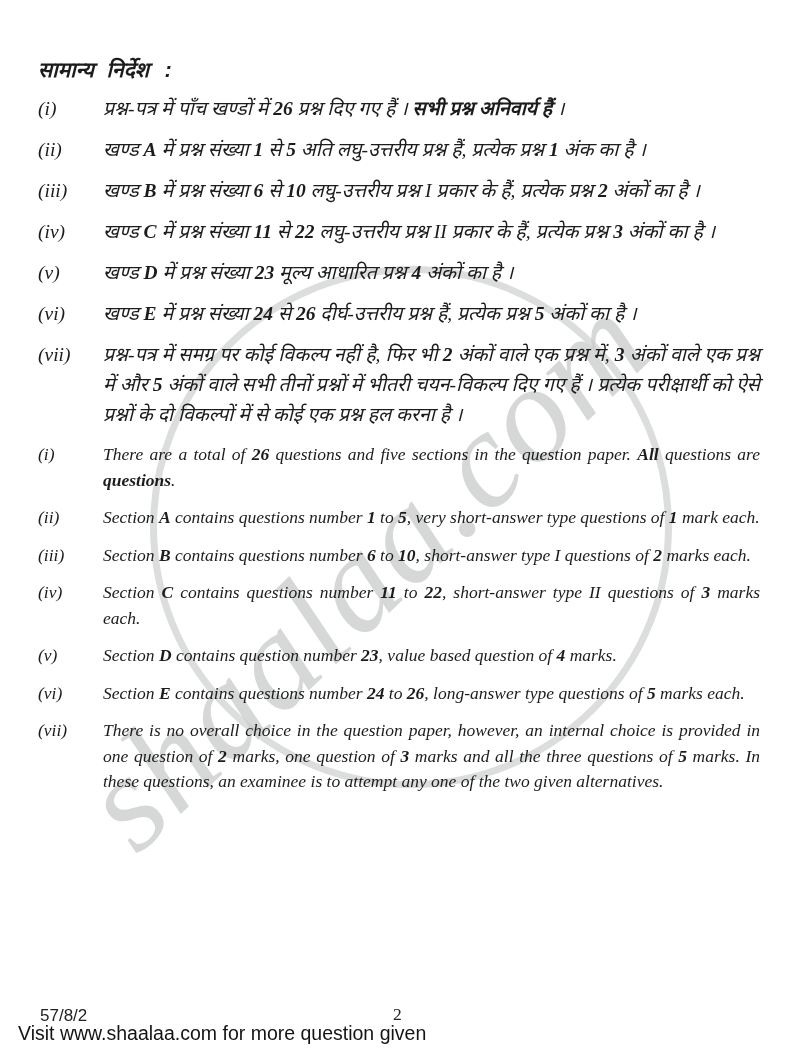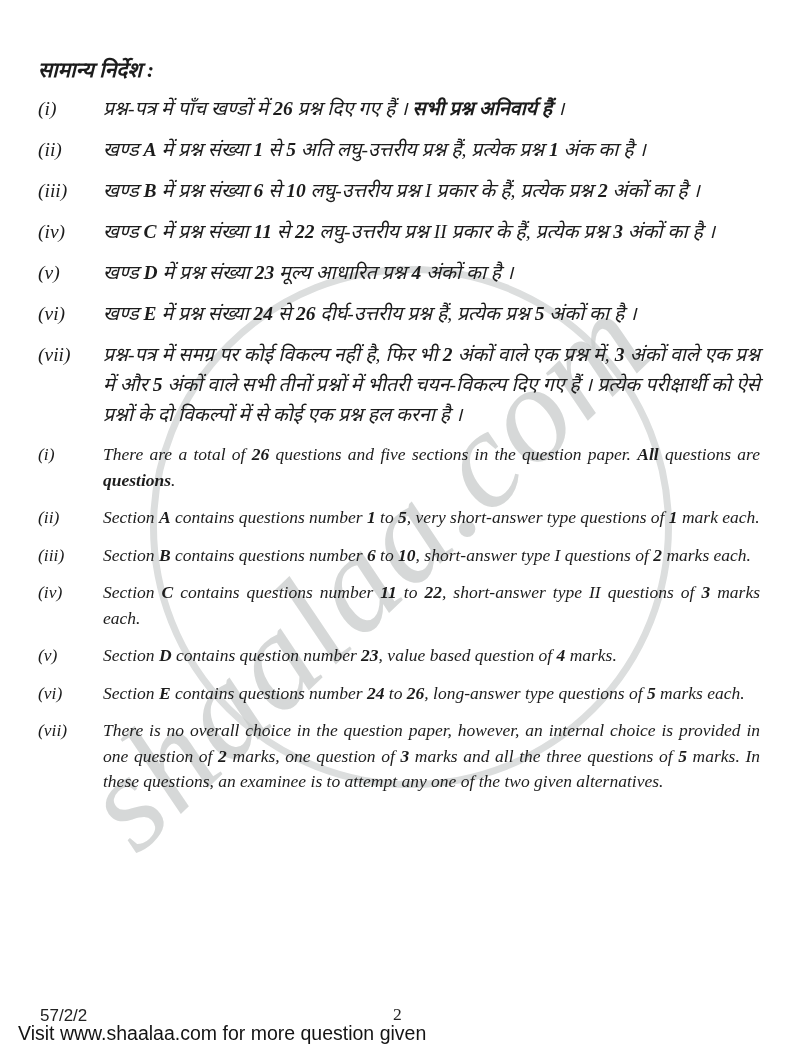--- a/index.html
+++ b/index.html
@@ -42,21 +42,21 @@
   }
 
   
   .content {
     position: absolute;
     left: 38px;
     top: 0;
     width: 722px;
     z-index: 1;
   }
-  .heading { font-weight: bold; }
+  .heading { font-weight: bold; font-family: Liberation Mono, monospace; }
   .heading.hindi {
     margin-top: 55px;
     font-size: 21px;
     font-style: italic;
   }
   .heading.english {
     margin-top: 26px;
     font-size: 19px;
     font-style: italic;
   }
@@ -186,17 +186,17 @@
     <div class="item-text">Section <b>E</b> contains questions number <b>24</b> to <b>26</b>, long-answer type questions of <b>5</b> marks each.</div>
   </div>
 
   <div class="item">
     <span class="item-label">(vii)</span>
     <div class="item-text">There is no overall choice in the question paper, however, an internal choice is provided in one question of <b>2</b> marks, one question of <b>3</b> marks and all the three questions of <b>5</b> marks. In these questions, an examinee is to attempt any one of the two given alternatives.</div>
   </div>
 </div>
   </div>
 
-  <span class="paper-code">57/2/2</span>
+  <span class="paper-code">57/8/2</span>
   <span class="page-number">2</span>
   <div class="promo">Visit www.shaalaa.com for more question given</div>
 
 </div>
 
 </body></html>

